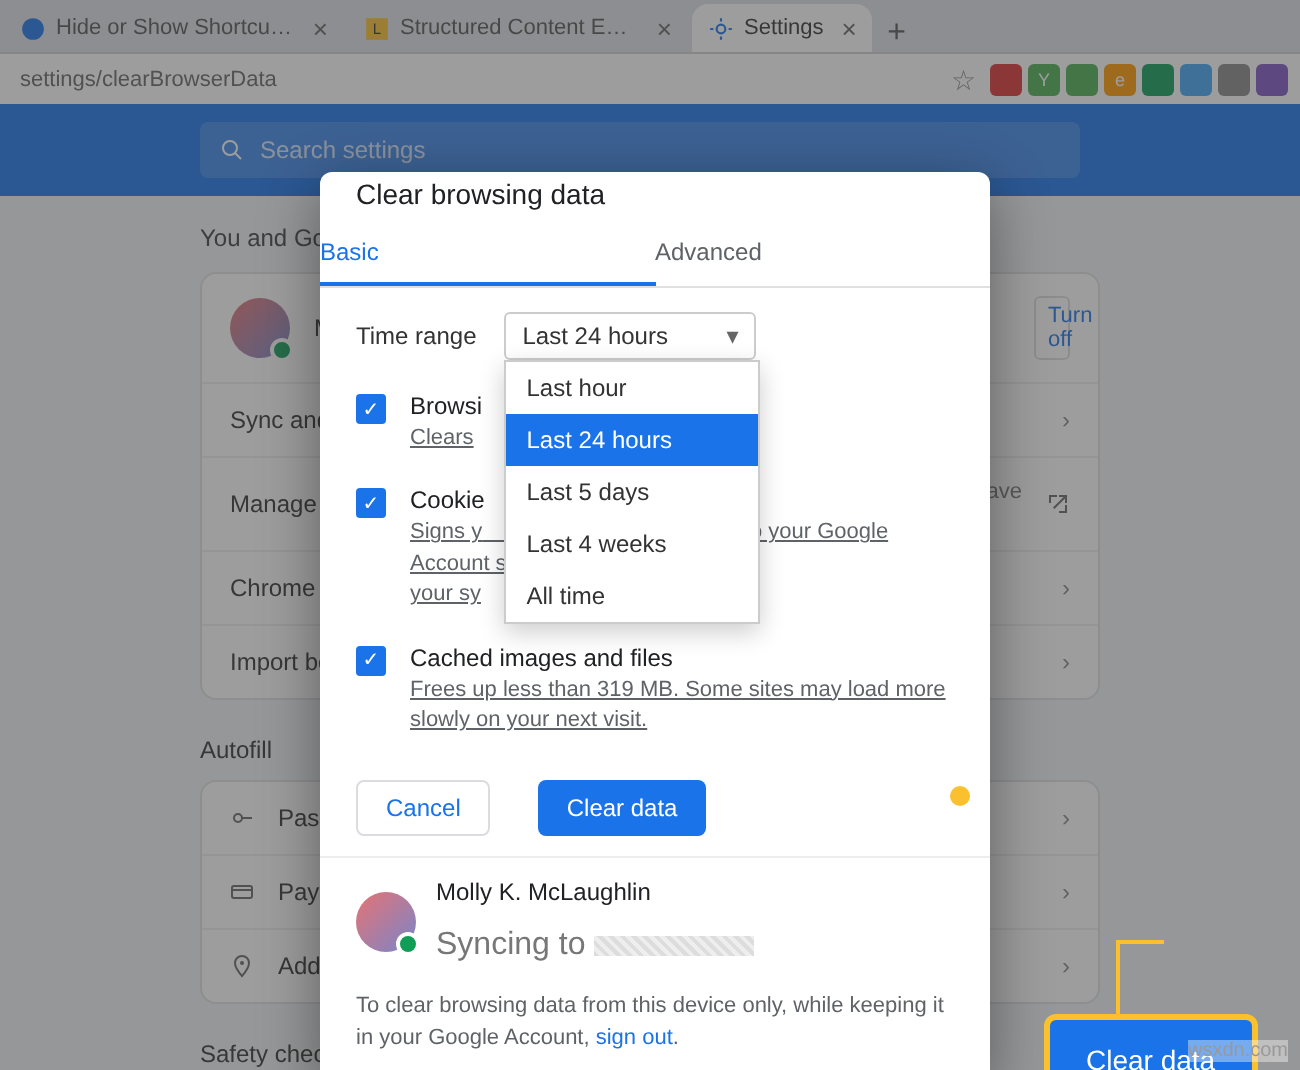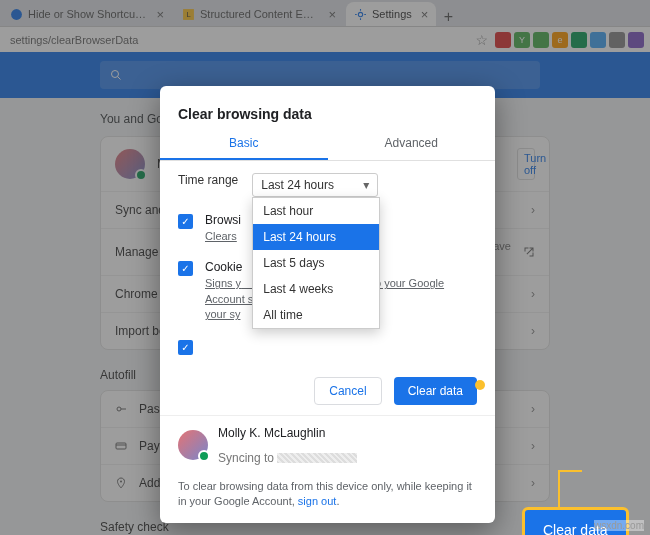--- a/index.html
+++ b/index.html
@@ -25,43 +25,43 @@
 .card { background: #fff; border-radius: 8px; border: 1px solid #e0e0e0; margin-bottom: 18px; }
 .card-row { display: flex; align-items: center; padding: 11px 14px; border-bottom: 1px solid #eee; font-size: 12px; color: #333; gap: 12px; }
 .card-row:last-child { border-bottom: none; }
 .card-row .lbl { flex: 1; }
 .card-row .arrow { color: #888; }
 .section-title { font-size: 12px; color: #333; margin: 6px 0 8px; }
 
 .dim-overlay { position: absolute; inset: 0; background: rgba(60,60,60,0.5); z-index: 10; }
 
 .dialog { position: absolute; left: 160px; top: 86px; width: 335px; background: #fff; border-radius: 6px; box-shadow: 0 8px 30px rgba(0,0,0,0.4); z-index: 20; padding-bottom: 14px; }
-.dlg-title { font-size: 14px; font-weight: 700; padding: 20px 18px 6px; color: #202124; }
+.dlg-title { font-size: 14px; font-weight: 400; padding: 3px 18px 6px; color: #202124; }
 .dlg-tabs { display: flex; border-bottom: 1px solid #e0e0e0; }
-.dlg-tab { flex: 1; text-align: center; padding: 8px 0; font-size: 12px; color: #5f6368; cursor: pointer; }
+.dlg-tab { flex: 1; padding: 8px 0; font-size: 12px; color: #5f6368; cursor: pointer; }
 .dlg-tab.active { color: #1a73e8; border-bottom: 2px solid #1a73e8; font-weight: 500; }
-.range-row { display: flex; align-items: flex-start; gap: 14px; padding: 12px 18px 8px; font-size: 12px; color: #333; }
+.range-row { display: flex; align-items: center; gap: 14px; padding: 12px 18px 8px; font-size: 12px; color: #333; }
 .select { position: relative; width: 126px; height: 24px; border: 1px solid #ccc; border-radius: 3px; display: flex; align-items: center; padding: 0 8px; justify-content: space-between; cursor: pointer; }
 .select .sel-arrow { color: #666; }
 .dropdown { position: absolute; top: 23px; left: -1px; width: 128px; background: #fff; border: 1px solid #ccc; box-shadow: 0 4px 12px rgba(0,0,0,0.2); z-index: 5; }
 .dropdown-item { padding: 6px 10px; font-size: 12px; color: #333; cursor: pointer; white-space: nowrap; }
 .dropdown-item.sel { background: #1a73e8; color: #fff; }
 .check-row { display: flex; gap: 12px; padding: 8px 18px; font-size: 11px; color: #5f6368; }
 .check-row .cb { width: 15px; height: 15px; background: #1a73e8; border-radius: 2px; display: flex; align-items: center; justify-content: center; color: #fff; font-size: 10px; flex-shrink: 0; margin-top: 1px; }
 .check-row .main { font-size: 12px; color: #202124; margin-bottom: 2px; }
 .check-row .desc { line-height: 1.4; text-decoration: underline; }
-.dlg-actions { display: flex; justify-content: flex-end; gap: 12px; padding: 14px 18px 2px; }
+.dlg-actions { display: flex; justify-content: flex-start; gap: 24px; padding: 14px 18px 2px; }
 .btn-outline { background: #fff; border: 1px solid #dadce0; border-radius: 4px; padding: 6px 14px; font-size: 12px; color: #1a73e8; cursor: pointer; }
 .btn-primary { background: #1a73e8; color: #fff; border: none; border-radius: 4px; padding: 7px 14px; font-size: 12px; cursor: pointer; }
 .yellow-dot { position: absolute; width: 10px; height: 10px; background: #fbc02d; border-radius: 50%; right: 10px; top: 50%; transform: translateY(-50%); }
 .profile-row { display: flex; gap: 10px; padding: 10px 18px 6px; align-items: center; border-top: 1px solid #eee; margin-top: 8px; }
 .avatar { width: 30px; height: 30px; border-radius: 50%; background: linear-gradient(135deg,#e57373,#7986cb); position: relative; }
 .avatar .badge { position: absolute; right: -2px; bottom: -2px; width: 12px; height: 12px; background: #0f9d58; border-radius: 50%; border: 2px solid #fff; }
 .profile-txt .name { font-size: 12px; color: #202124; }
-.profile-txt .sync { font-size: 12px; color: #777; margin-top: 11px; }
+.profile-txt .sync { font-size: 16px; color: #777; margin-top: 11px; }
 .sync-blur { display: inline-block; width: 80px; height: 10px; background: repeating-linear-gradient(45deg,#ddd,#ddd 2px,#eee 2px,#eee 4px); vertical-align: middle; }
 .footer-note { font-size: 11px; color: #5f6368; padding: 0 18px; margin-top: 8px; line-height: 1.4; }
 .footer-note .link { color: #1a73e8; }
 
 .callout { position: absolute; z-index: 30; right: 68px; bottom: 72px; }
 .callout-line-h { position: absolute; top: 7px; left: -23px; width: 23px; height: 2px; background: #fbc02d; }
 .callout-line-v { position: absolute; top: 7px; left: -24px; width: 2px; height: 56px; background: #fbc02d; }
 .callout-box { background: #1a73e8; color: #fff; border: 3px solid #fbc02d; border-radius: 6px; padding: 12px 18px; font-size: 14px; font-weight: 500; position: absolute; top: 44px; left: -60px; white-space: nowrap; }
 
 .watermark { position: absolute; right: 6px; bottom: 4px; font-size: 10px; color: #999; z-index: 50; background: rgba(255,255,255,0.4); }
@@ -115,20 +115,21 @@
     </div>
   </div>
 </div>
 
 <div class="settings-header">
   <div class="search-box">
     <svg class="ico12" viewBox="0 0 24 24">
         <circle cx="10" cy="10" r="7" fill="none" stroke="#fff" stroke-width="2"></circle>
         <line x1="15" y1="15" x2="21" y2="21" stroke="#fff" stroke-width="2"></line>
       </svg>
+    <input placeholder="Search settings" style="">
   </div>
 </div>
 
 <div class="content-bg">
   <div class="bg-text">You and Goo</div>
   <div class="card">
     <div class="card-row">
       <div class="avatar">
           <div class="badge"></div>
         </div>
@@ -220,20 +221,24 @@
   </div>
   <div class="check-row">
     <div class="cb">✓</div>
     <div>
       <div class="main">Cookie</div>
       <div class="desc"><span>Signs y</span> &nbsp;&nbsp;&nbsp;&nbsp;&nbsp;&nbsp;&nbsp;&nbsp;&nbsp;&nbsp;&nbsp;&nbsp;&nbsp;&nbsp;&nbsp;&nbsp;&nbsp;&nbsp;&nbsp;&nbsp;&nbsp;&nbsp;&nbsp;&nbsp;&nbsp;&nbsp;&nbsp;&nbsp;&nbsp;&nbsp;&nbsp;<span>ned in to your Google Account so</span><br><span>your sy</span></div>
     </div>
   </div>
   <div class="check-row">
     <div class="cb">✓</div>
+    <div>
+      <div class="main">Cached images and files</div>
+      <div class="desc">Frees up less than 319 MB. Some sites may load more slowly on your next visit.</div>
+    </div>
   </div>
 
   <div class="dlg-actions" style="position:relative;">
     <button class="btn-outline">Cancel</button>
     <button class="btn-primary">Clear data</button>
     <div class="yellow-dot"></div>
   </div>
 
   <div class="profile-row">
     <div class="avatar">

